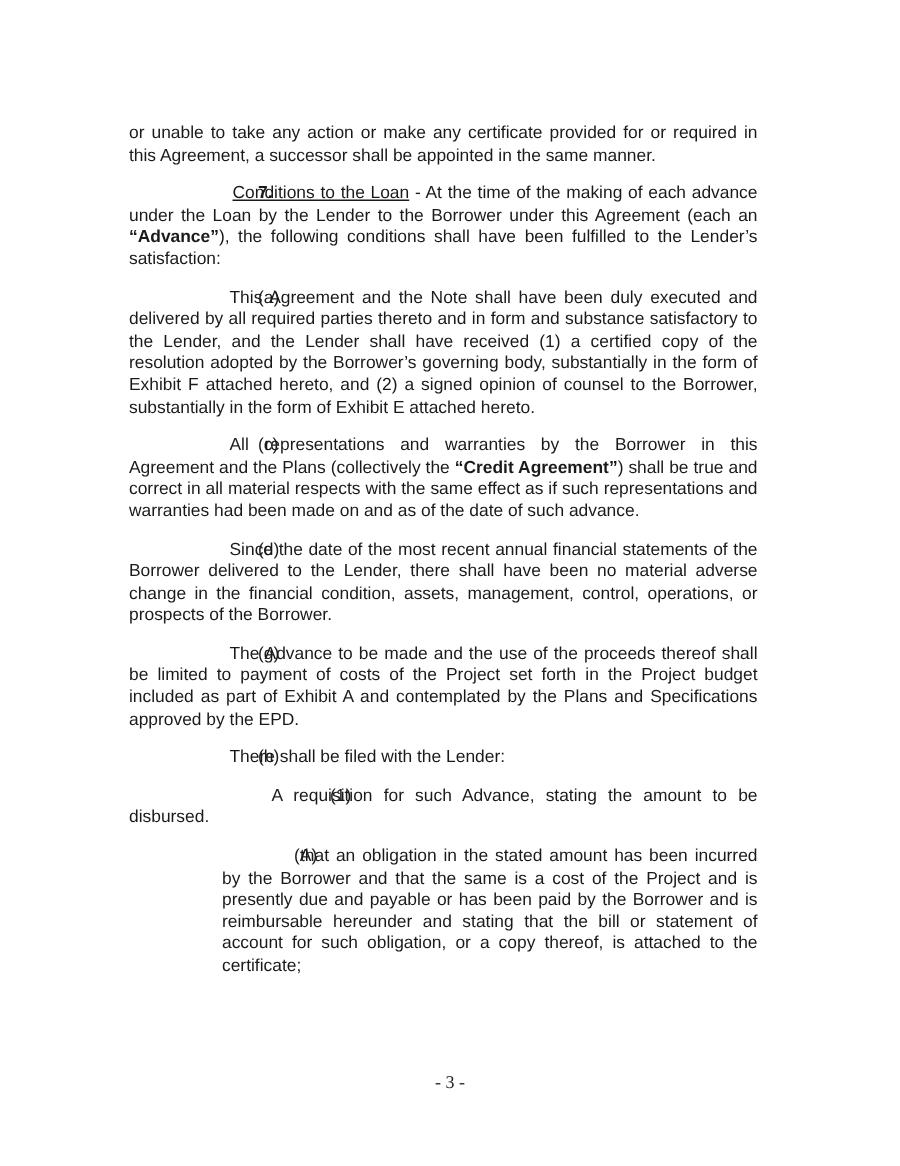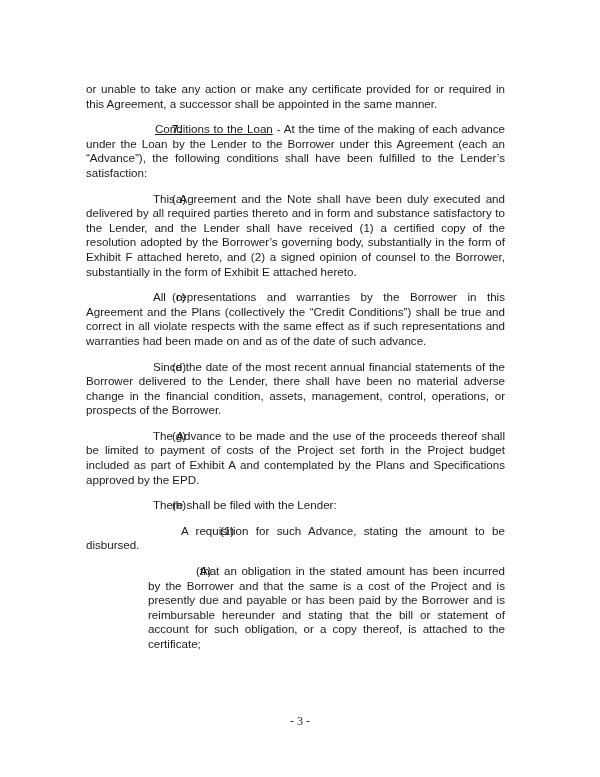--- a/index.html
+++ b/index.html
@@ -28,21 +28,21 @@
     .indent2 { text-indent: 67px; }
     .block-A {
       margin-left: 62px;
       text-indent: 24px;
     }
     .label { display: inline-block; }
     .lbl-a { width: 24px; }
     .lbl-num { width: 28px; }
     .heading-num { font-weight: bold; display: inline-block; width: 26px; }
     .heading-title { font-weight: normal; text-decoration: underline; }
-    b { font-weight: normal; }
+    b { font-weight: bold; }
     .page-number {
       position: absolute;
       top: 714px;
       left: 0; width: 600px;
       text-align: center;
       font-family: "Liberation Serif", serif;
       font-size: 12px;
       color: #222;
     }
   </style>
@@ -56,21 +56,21 @@
   <p class="indent">
     <span class="heading-num">7.</span><span class="heading-title">Conditions to the Loan</span><span> - At the time of the making of each advance under the Loan by the Lender to the Borrower under this Agreement (each an </span><b>“Advance”</b><span>), the following conditions shall have been fulfilled to the Lender’s satisfaction:</span>
   </p>
 
   <p class="indent">
     <span class="label lbl-a">(a)</span><span>This Agreement and the Note shall have been duly executed and delivered by all required parties thereto and in form and substance satisfactory to the Lender, and the Lender shall have received (1) a certified copy of the resolution adopted by the Borrower’s governing body, substantially in the form of Exhibit F attached hereto, and (2) a signed opinion of counsel to the Borrower, substantially in the form of Exhibit E attached hereto.</span>
   </p>
 
 
   <p class="indent">
-    <span class="label lbl-a">(c)</span><span>All representations and warranties by the Borrower in this Agreement and the Plans (collectively the </span><b>“Credit Conditions”</b><span>) shall be true and correct in all violate respects with the same effect as if such representations and warranties had been made on and as of the date of such advance.</span>
+    <span class="label lbl-a">(c)</span><span>All representations and warranties by the Borrower in this Agreement and the Plans (collectively the </span><b>“Credit Agreement”</b><span>) shall be true and correct in all material respects with the same effect as if such representations and warranties had been made on and as of the date of such advance.</span>
   </p>
 
   <p class="indent">
     <span class="label lbl-a">(d)</span><span>Since the date of the most recent annual financial statements of the Borrower delivered to the Lender, there shall have been no material adverse change in the financial condition, assets, management, control, operations, or prospects of the Borrower.</span>
   </p>
 
 
 
   <p class="indent">
     <span class="label lbl-a">(g)</span><span>The Advance to be made and the use of the proceeds thereof shall be limited to payment of costs of the Project set forth in the Project budget included as part of Exhibit A and contemplated by the Plans and Specifications approved by the EPD.</span>

